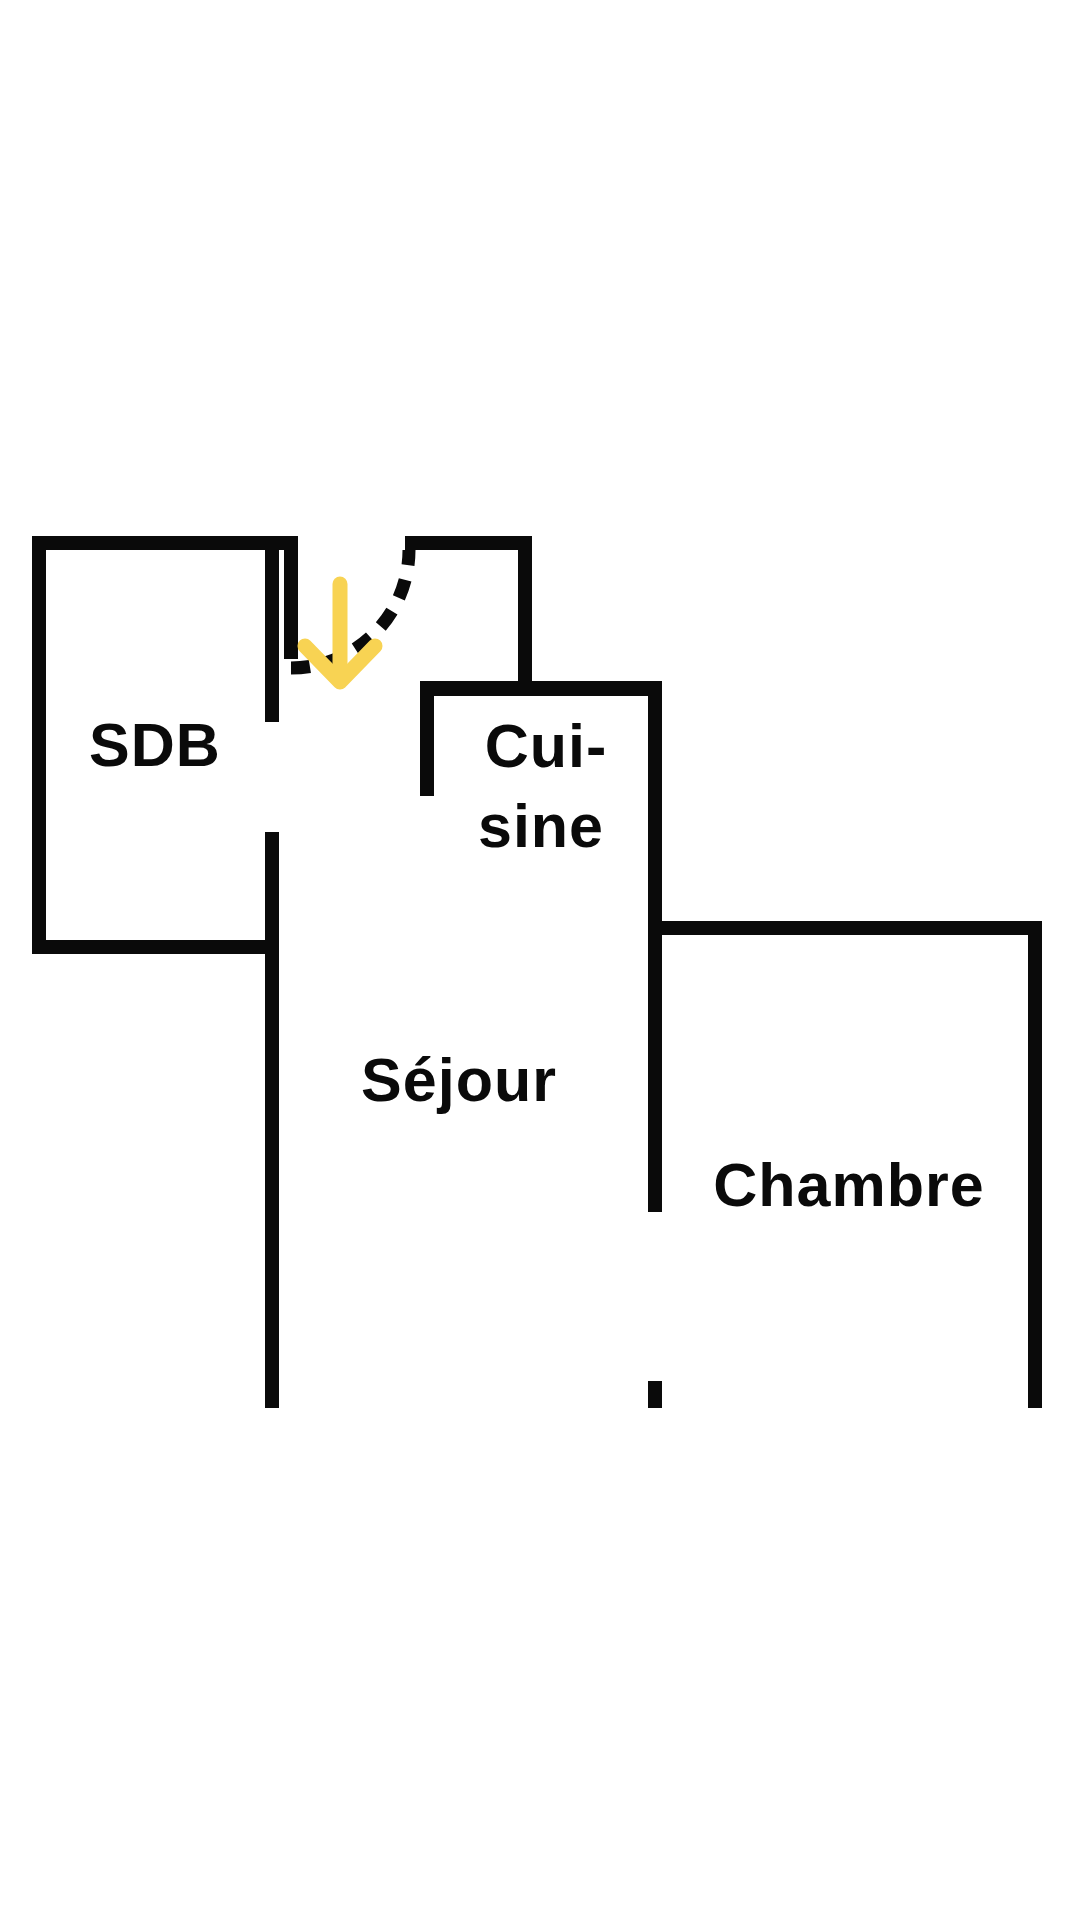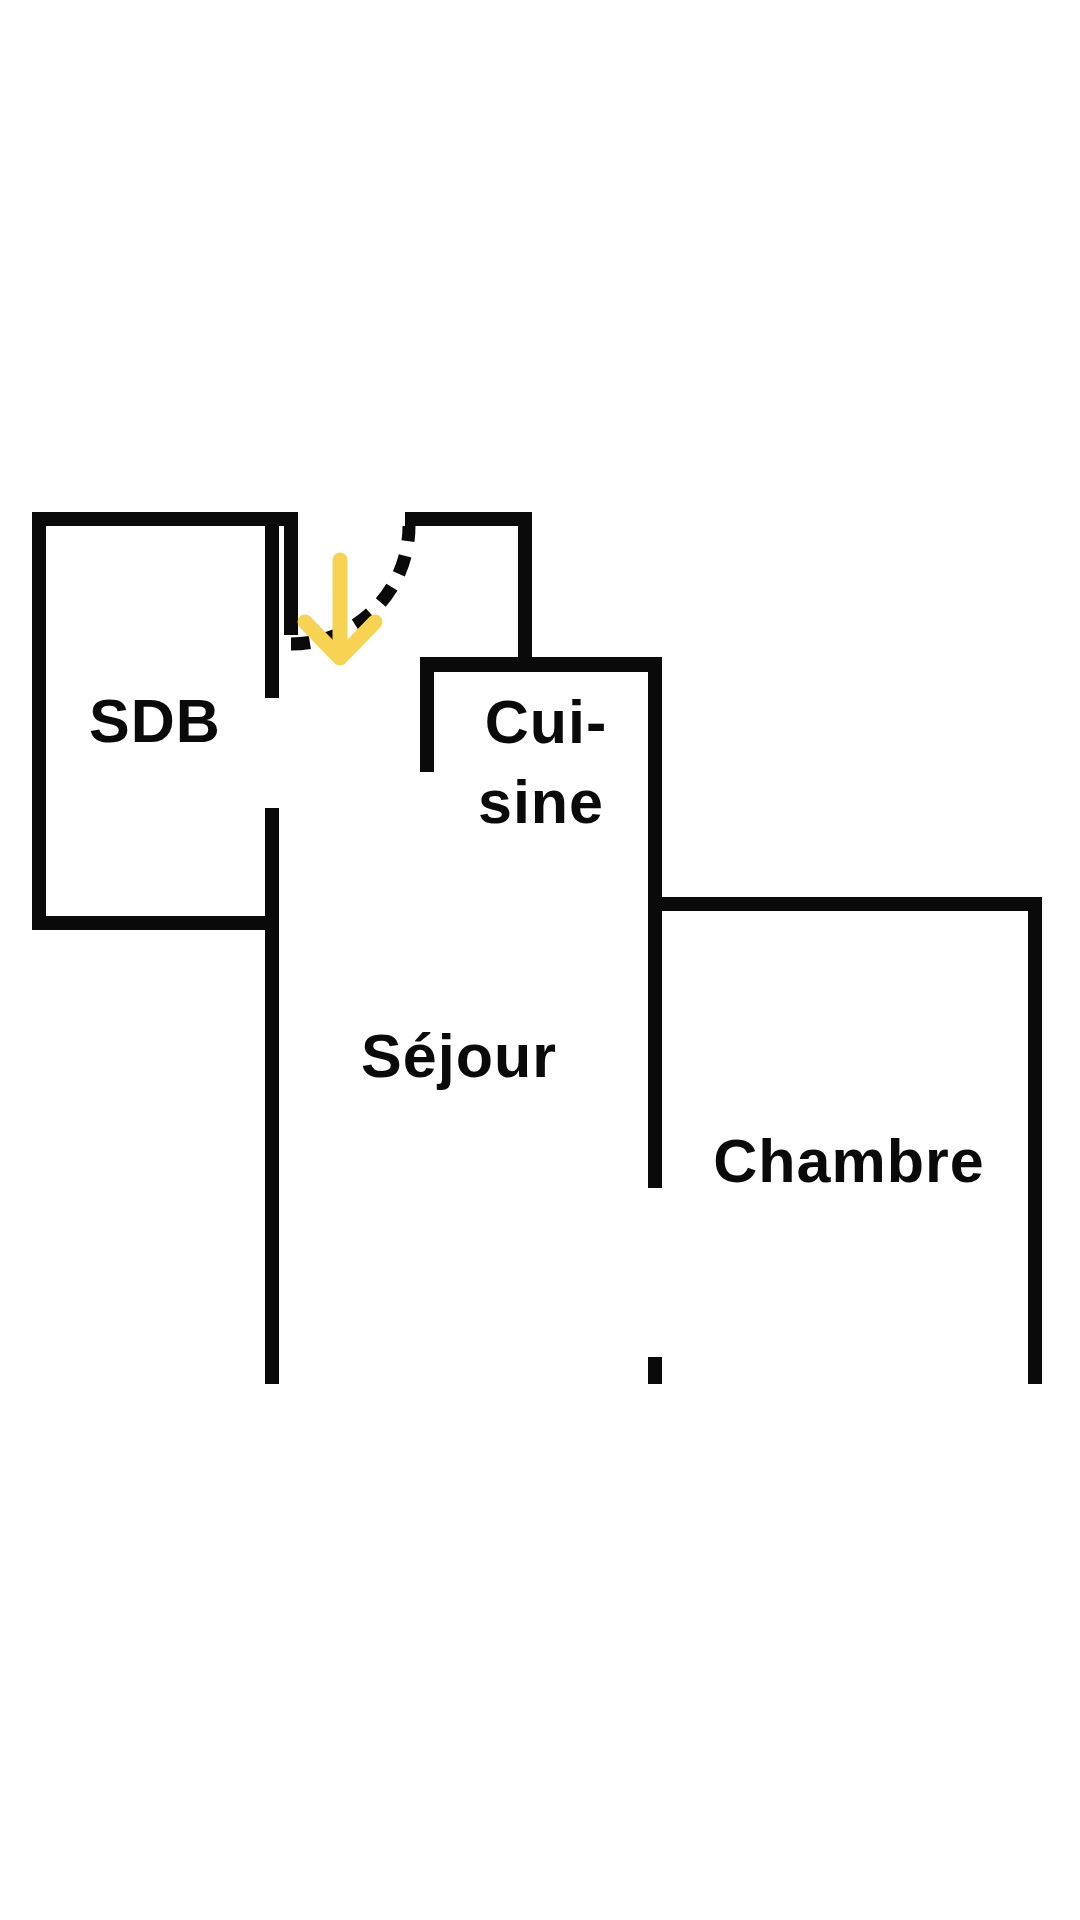--- a/index.html
+++ b/index.html
@@ -7,20 +7,21 @@
     padding: 0;
     background: #ffffff;
   }
   .page {
     position: relative;
     width: 1080px;
     height: 1384px;
     background: #ffffff;
     overflow: hidden;
     font-family: "Liberation Sans", "DejaVu Sans", sans-serif;
+    margin-top: 24px;
   }
   svg { display: block; }
   .room-label {
     font-family: "Liberation Sans", "DejaVu Sans", sans-serif;
     font-weight: 700;
     font-size: 61px;
     letter-spacing: 1px;
   }
 </style>
 </head>

